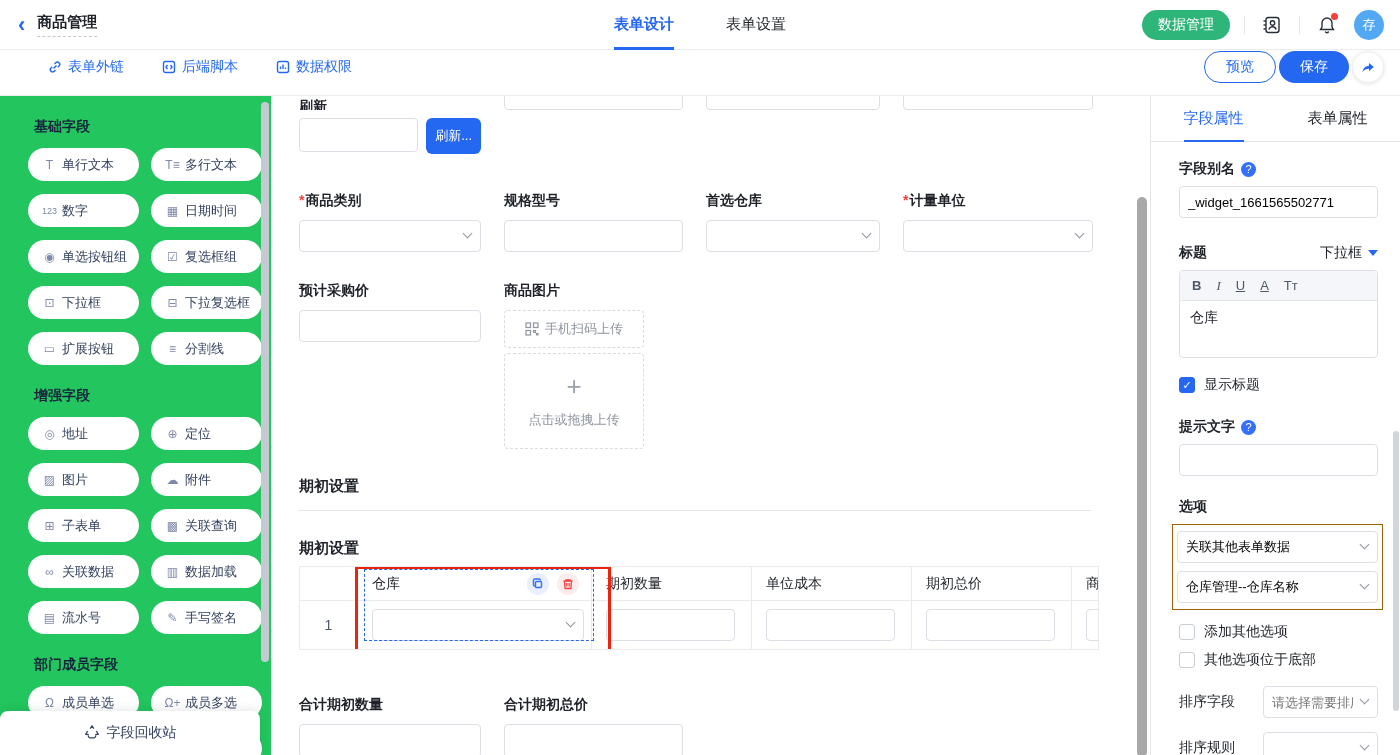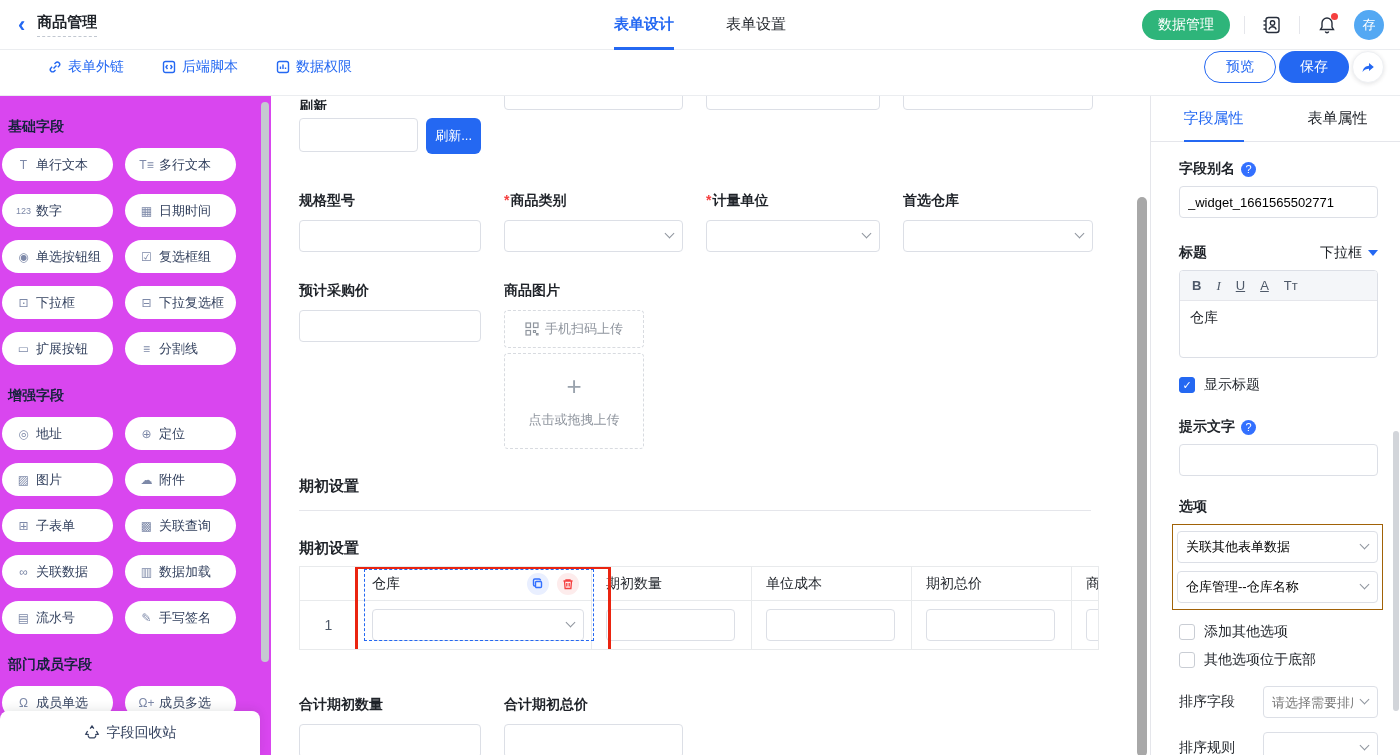--- a/index.html
+++ b/index.html
@@ -34,21 +34,21 @@
     font-size:14px; padding:6px 21px; cursor:pointer; }
   .btn-primary { background:#2468f2; color:#fff; border:none; border-radius:16px;
     font-size:14px; padding:7px 21px; cursor:pointer; }
   .share-btn { width:32px; height:32px; border-radius:50%; background:#fff; border:1px solid #eef0f3;
     box-shadow:0 1px 4px rgba(31,35,41,.12); display:flex; align-items:center; justify-content:center; cursor:pointer; }
 
   
   .main { display:flex; height:659px; }
 
   
-  .sidebar { width:271px; background:#d946ef; position:relative; padding:18px 0 0 2px; overflow:hidden; }
+  .sidebar { width:271px; background:#22c55e; position:relative; padding:18px 0 0 28px; overflow:hidden; }
   .side-section-title { font-size:14px; font-weight:bold; color:#17233d; margin:4px 0 12px 6px; }
   .pill-grid { display:grid; grid-template-columns:111px 111px; gap:13px 12px; margin-bottom:22px; }
   .pill { background:#fff; border-radius:17px; height:33px; display:flex; align-items:center;
     padding-left:13px; font-size:13px; color:#33415e; cursor:grab; }
   .pill .pi { width:17px; font-size:12px; color:#7d89a8; margin-right:4px; text-align:center; flex:none; }
   .side-scroll { position:absolute; right:2px; top:6px; width:8px; height:560px; background:#c5c9d1; border-radius:4px; }
   .recycle-bar { position:absolute; left:0; bottom:0; width:260px; height:44px; background:#fff;
     border-radius:8px 8px 0 0; box-shadow:0 -2px 10px rgba(31,35,41,.10);
     display:flex; align-items:center; justify-content:center; gap:7px; font-size:14px; color:#33415e; cursor:pointer; }
 
@@ -339,33 +339,33 @@
 
     <div class="grid4 rowB">
       <div class="refresh-wrap" style="grid-column:1 / span 2; width:182px;">
         <input class="inp" style="height: 34px;">
         <button class="btn-refresh">刷新...</button>
       </div>
     </div>
 
     <div class="grid4 rowC">
       <div>
+        <span class="f-label"><i class="star" style="font-style:normal">*</i><span>商品类别</span></span>
+        <div class="sel"><input class="inp" readonly="" style=""><span class="chev"></span></div>
+      </div>
+      <div>
         <span class="f-label">规格型号</span>
         <input class="inp" style="">
       </div>
       <div>
-        <span class="f-label"><i class="star" style="font-style:normal">*</i><span>商品类别</span></span>
+        <span class="f-label">首选仓库</span>
         <div class="sel"><input class="inp" readonly="" style=""><span class="chev"></span></div>
       </div>
       <div>
         <span class="f-label"><i class="star" style="font-style:normal">*</i><span>计量单位</span></span>
-        <div class="sel"><input class="inp" readonly="" style=""><span class="chev"></span></div>
-      </div>
-      <div>
-        <span class="f-label">首选仓库</span>
         <div class="sel"><input class="inp" readonly="" style=""><span class="chev"></span></div>
       </div>
     </div>
 
     <div class="grid4 rowD">
       <div>
         <span class="f-label">预计采购价</span>
         <input class="inp" style="">
       </div>
       <div class="upload">

